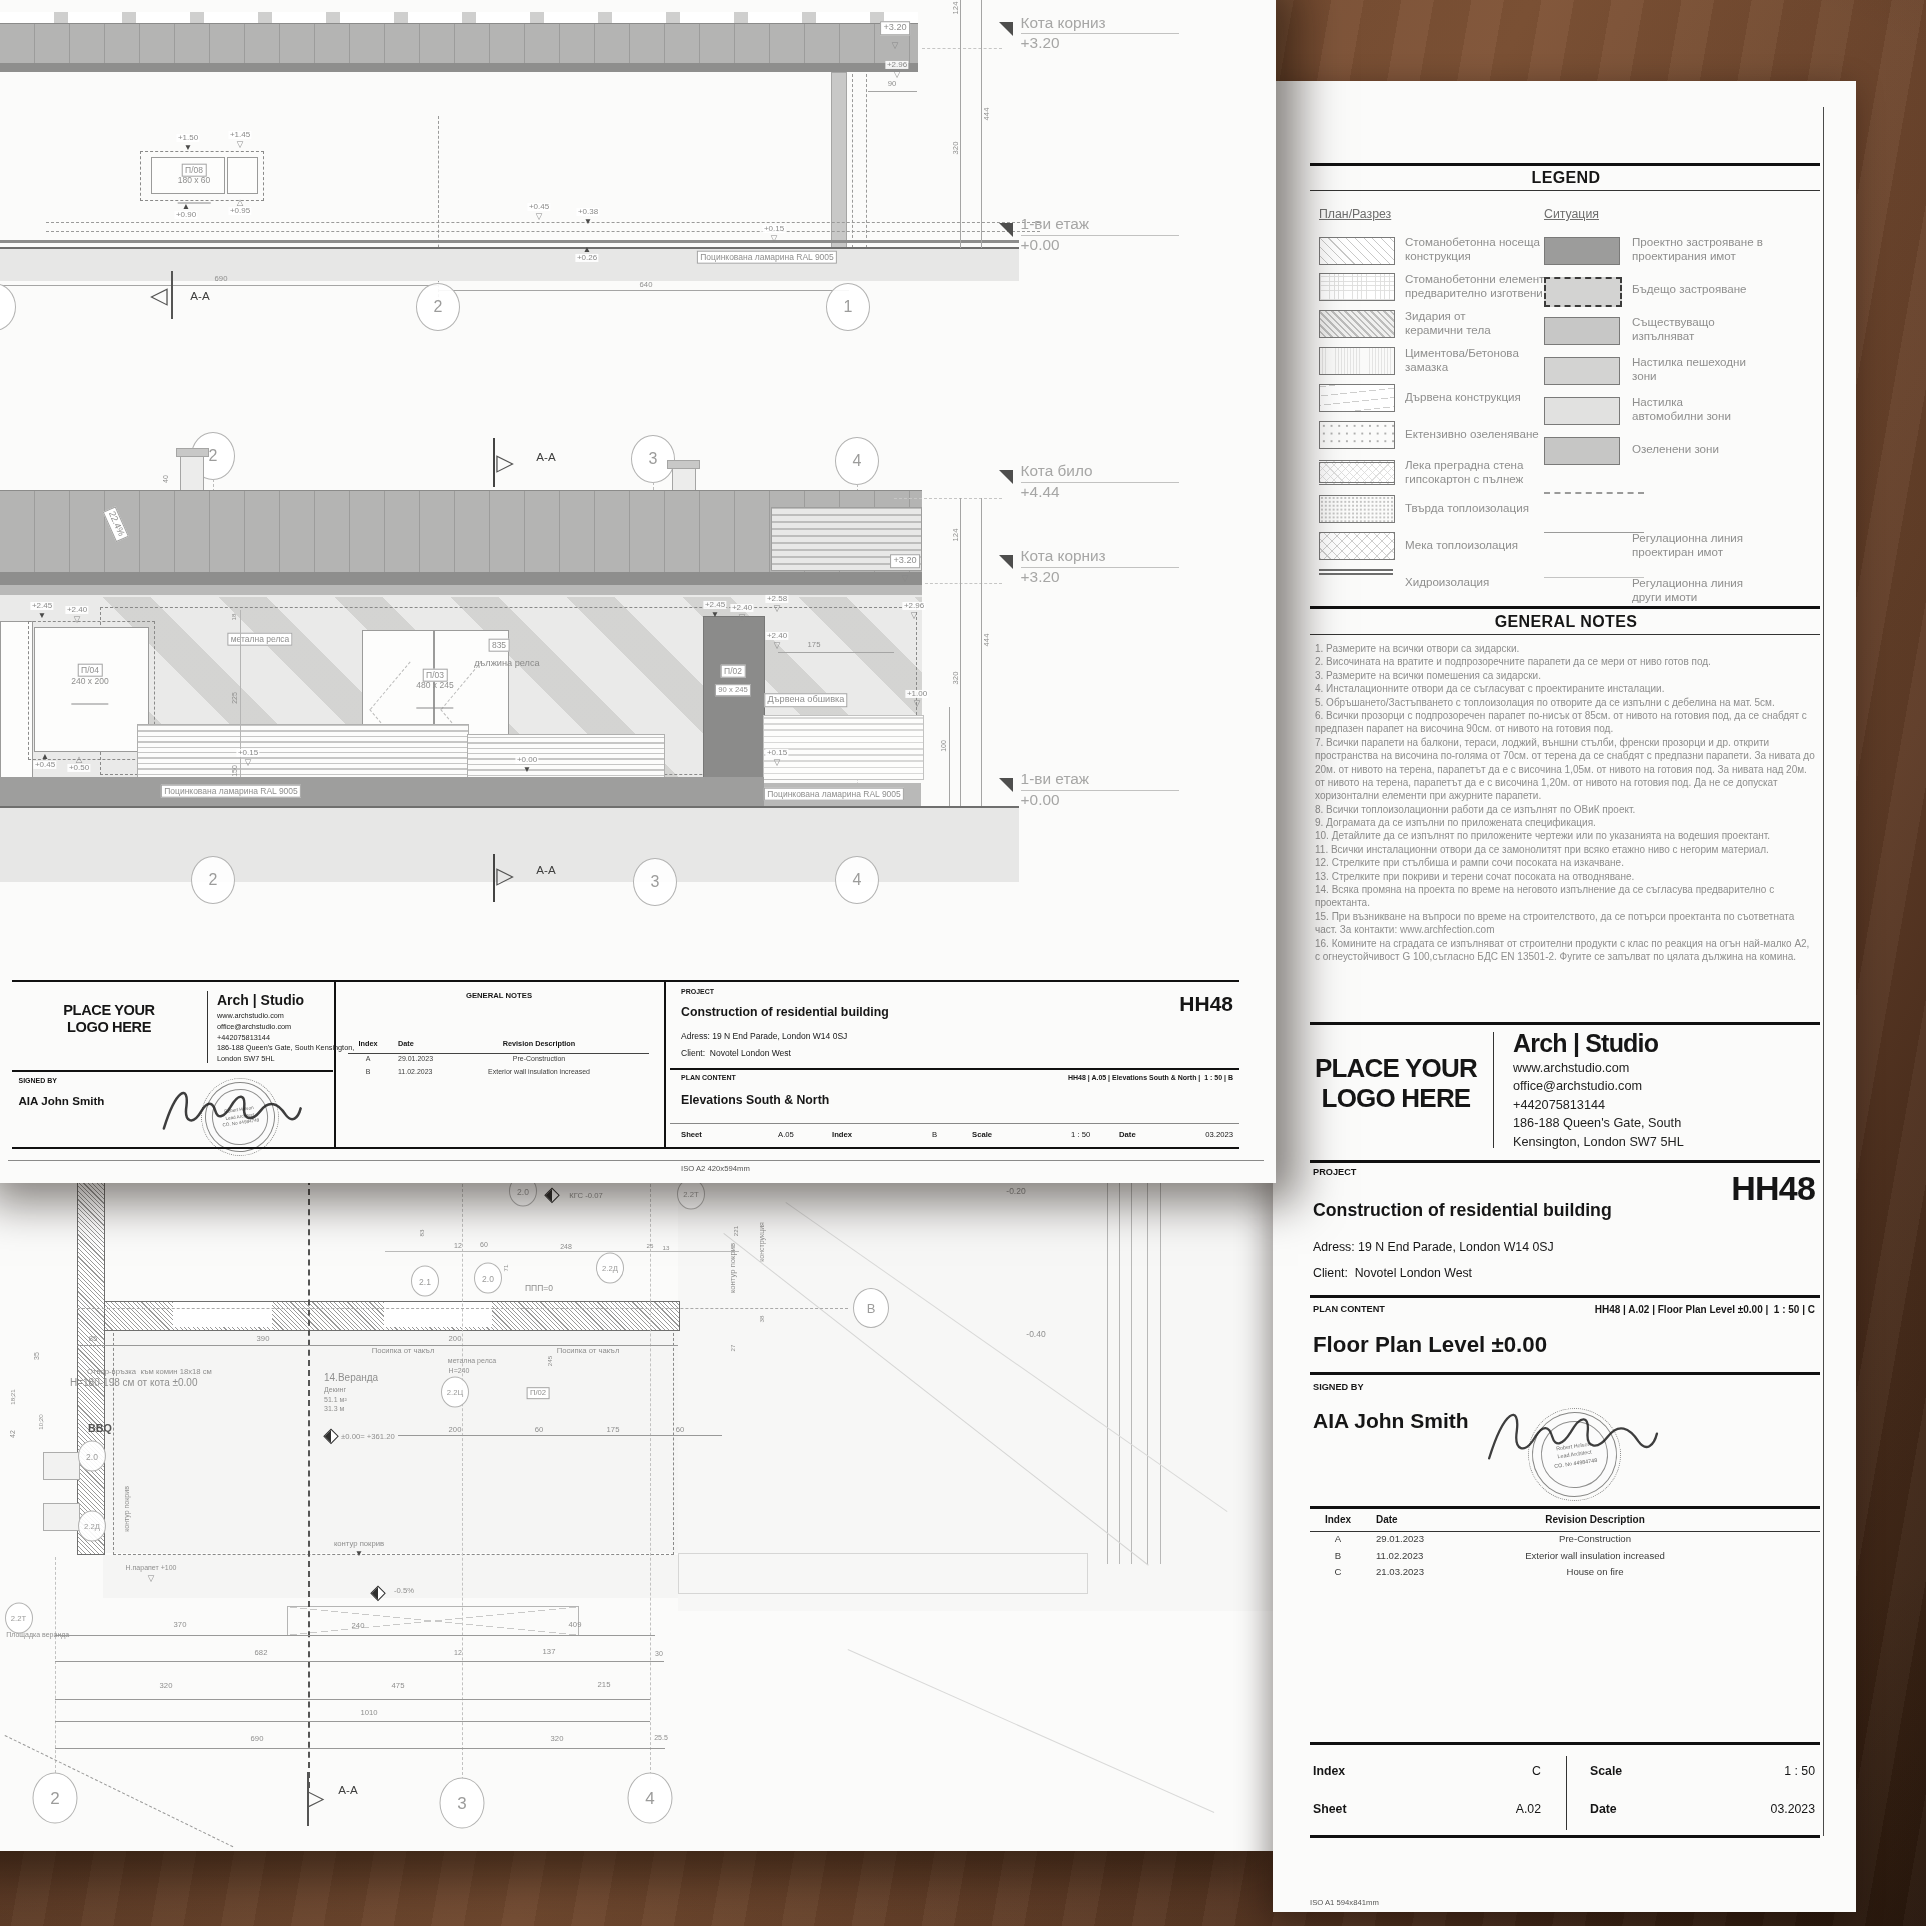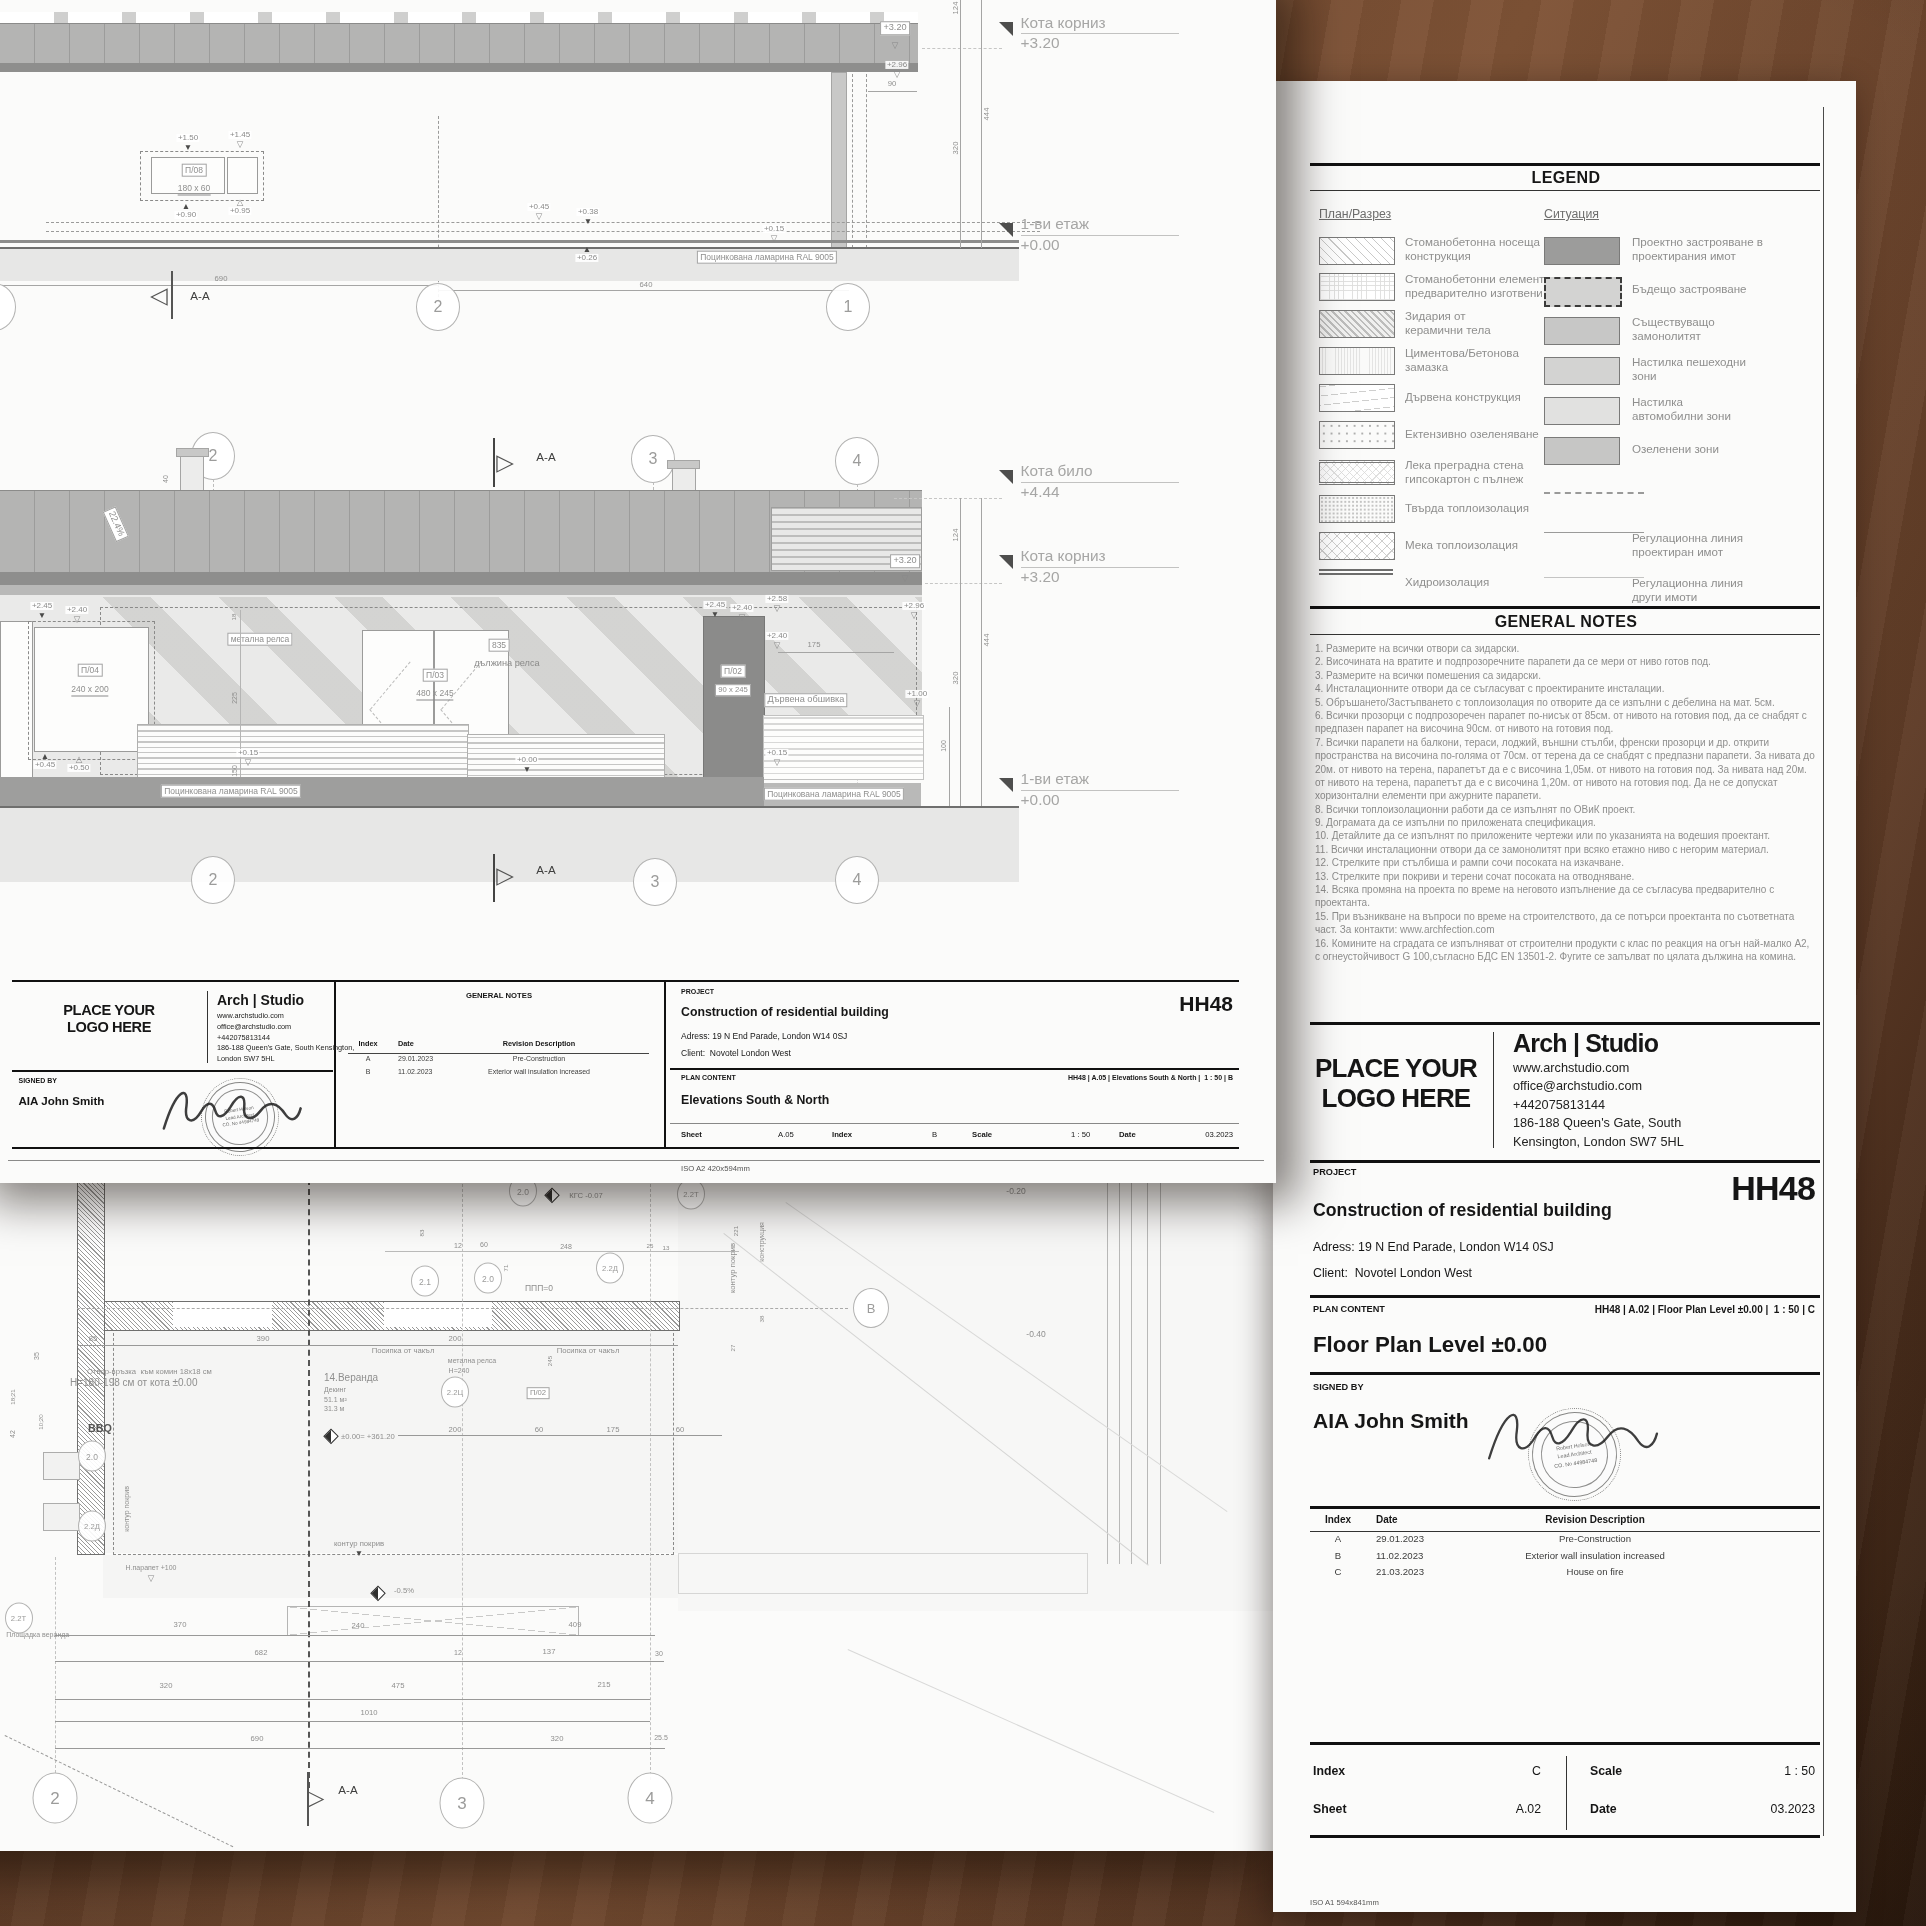--- a/index.html
+++ b/index.html
@@ -15,21 +15,21 @@
   #sheet-a05{left:-34px;top:-34px;width:1310px;height:1217px;box-shadow:21.6px 20px 42px rgba(15,7,2,.5);}
   .pg{position:absolute;}
   #plan-pg{left:46px;top:-697px;width:1926px;height:1926px;}
   #a02-pg{left:-1273px;top:-51px;width:1926px;height:1926px;}
   #a05-pg{left:34px;top:34px;width:1926px;height:1926px;}
   .shape{position:absolute;}
   .tt{position:absolute;white-space:pre;color:#161616;}
   .ar{transform:translateX(-100%);} .ac{transform:translateX(-50%);}
   .ann-t{position:absolute;white-space:pre;}
   .ann-t.box{background:#fff;border:0.8px solid #a3a3a2;padding:0 2.3px;line-height:1.25;}
-  .ann-t.und{border-bottom:0.8px solid #8a8a89;padding-bottom:2px;}
+  .ann-t.und{border-bottom:0.8px solid #8a8a89;padding-bottom:18px;}
   .bub{position:absolute;border:1.5px solid #b3b3b2;border-radius:50%;display:flex;align-items:center;justify-content:center;color:#9c9c9b;background:rgba(255,255,255,.92);}
   .mk{position:absolute;display:flex;flex-direction:column;align-items:center;line-height:1;}
   .mk .lbl{font-size:8px;color:#8a8a89;background:rgba(255,255,255,.9);padding:0 1.5px;margin:0.8px 0;}
   .mk .gly{font-size:8.5px;}
   .flag{position:absolute;}
   .flag .tri{width:0;height:0;border-top:14px solid #4e4e4d;border-left:14px solid transparent;}
   .flag .tx{position:absolute;left:21.6px;top:-7.7px;width:158px;color:#a6a6a5;font-size:15.4px;line-height:1.2;}
   .flag .l1{border-bottom:0.8px solid #c2c2c1;padding-bottom:0.8px;}
   .dm{position:absolute;width:8.5px;height:8.5px;border:0.8px solid #333;background:linear-gradient(45deg,#2f2f2e 50%,#ffffff 50%);}
   
@@ -247,21 +247,21 @@
         <div class="lg-label" style="left: 1405px; top: 508px;">Мека топлоизолация</div>
         <div class="sw sw-hydro" style="left: 1319px; top: 539px;"></div>
         <div class="lg-label" style="left: 1405px; top: 545px;">Хидроизолация</div>
         <div class="sw sw-proj" style="left: 1544px; top: 207px;"></div>
         <div class="lg-label" style="left: 1632px; top: 205px;">Проектно застрояване в
 проектирания имот</div>
         <div class="sw sw-future" style="left: 1544px; top: 247px;"></div>
         <div class="lg-label" style="left: 1632px; top: 252px;">Бъдещо застрояване</div>
         <div class="sw sw-exist" style="left: 1544px; top: 287px;"></div>
         <div class="lg-label" style="left: 1632px; top: 285px;">Съществуващо
-замонолитят</div>
+изпълняват</div>
         <div class="sw sw-ped" style="left: 1544px; top: 327px;"></div>
         <div class="lg-label" style="left: 1632px; top: 325px;">Настилка пешеходни
 зони</div>
         <div class="sw sw-veh" style="left: 1544px; top: 367px;"></div>
         <div class="lg-label" style="left: 1632px; top: 365px;">Настилка
 автомобилни зони</div>
         <div class="sw sw-green" style="left: 1544px; top: 407px;"></div>
         <div class="lg-label" style="left: 1632px; top: 412px;">Озеленени зони</div>
         <div class="sw sw-dashline" style="left: 1544px; top: 462px;"></div>
         <div class="sw sw-regline1" style="left: 1544px; top: 502px;"></div>

